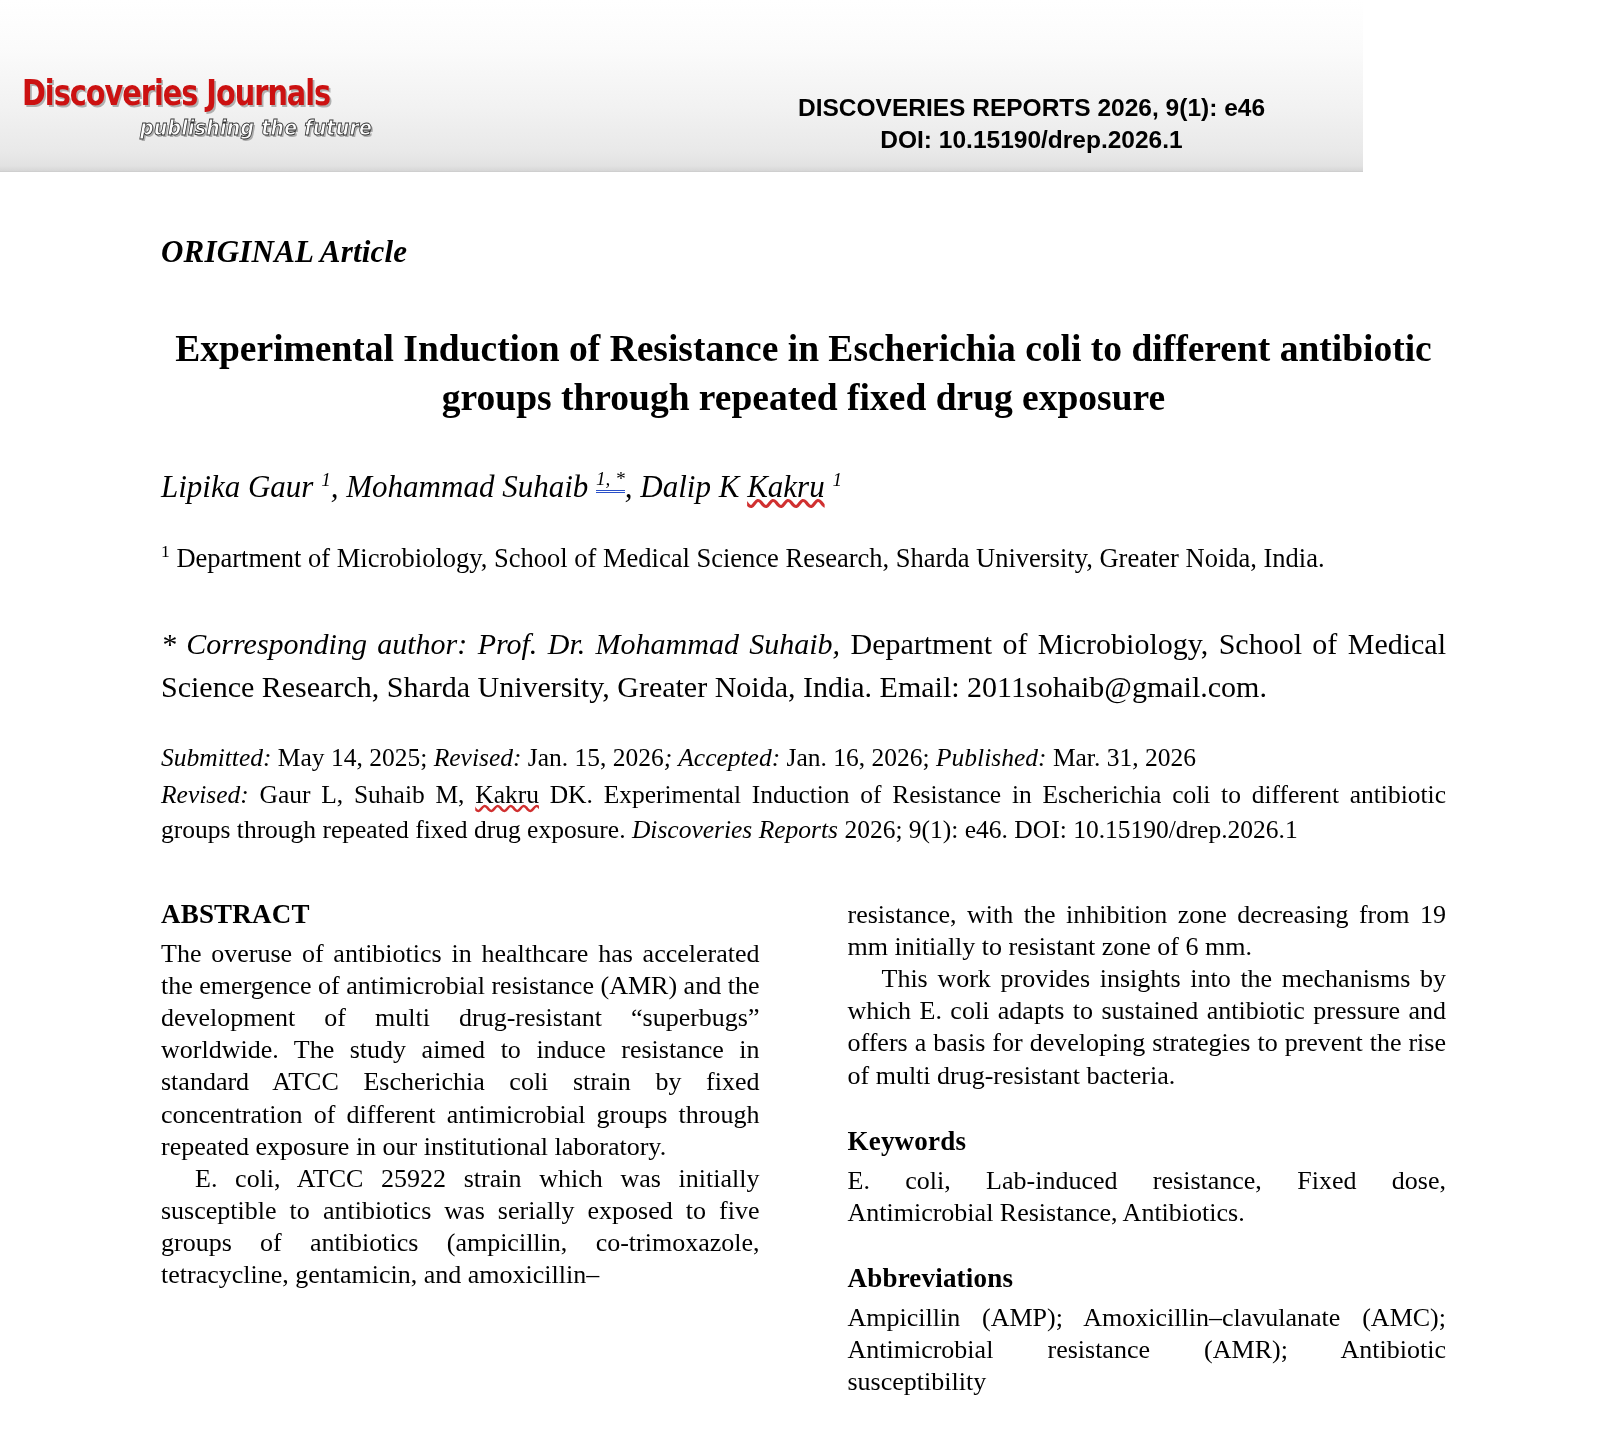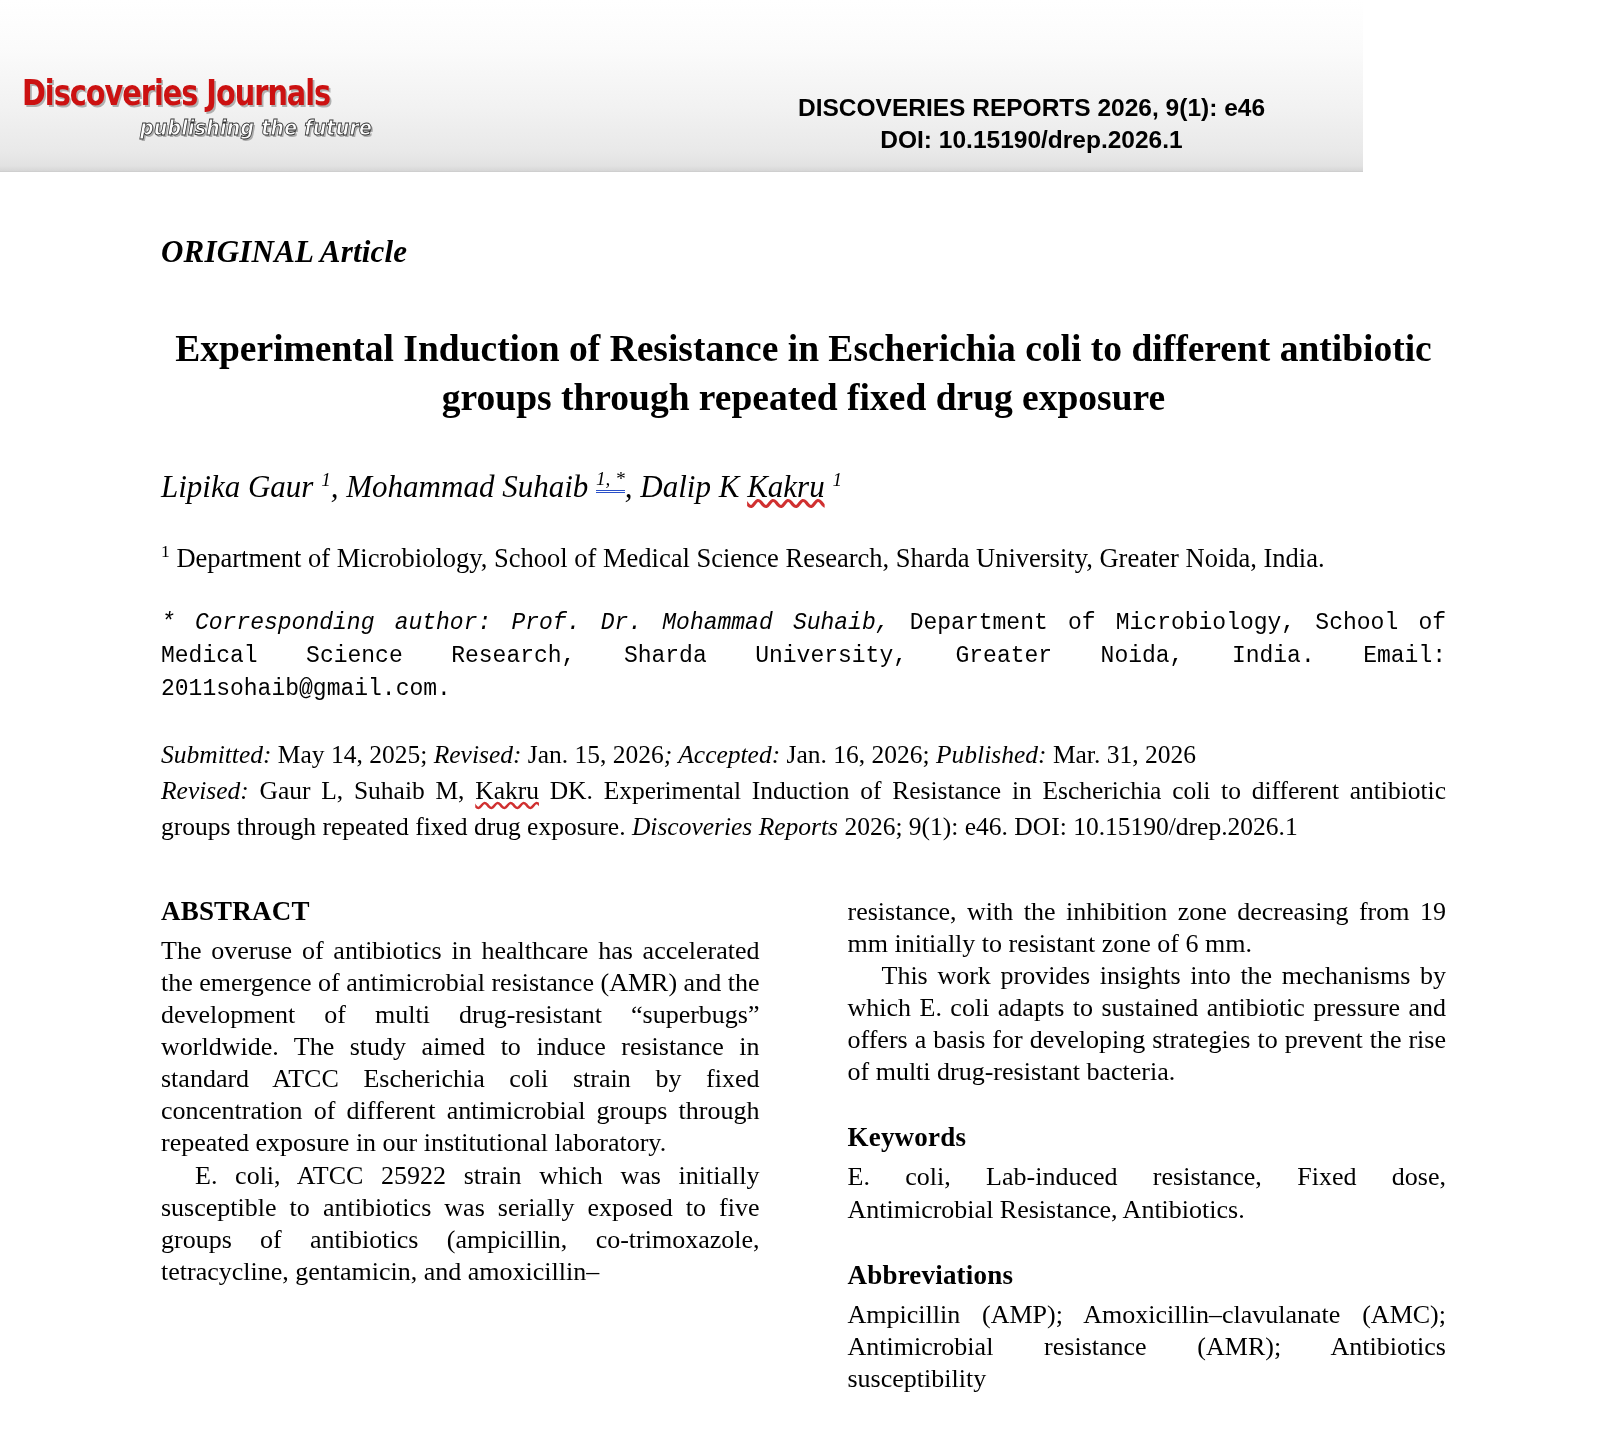--- a/index.html
+++ b/index.html
@@ -117,25 +117,24 @@
 
   .affil {
     font-size: 26.5px;
     line-height: 1.42;
     margin-top: 32px;
     text-align: justify;
   }
   .affil sup { font-size: 0.66em; vertical-align: super; }
 
   .corresponding {
-    font-size: 23px;
+    font-size: 30px;
     line-height: 1.42;
-    margin-top: 30px;
-    text-align: justify;
-    font-family: Liberation Mono, monospace;
+    margin-top: 46px;
+    text-align: justify;
   }
   .corresponding i { font-style: italic; }
 
   .meta {
     font-size: 25.5px;
     line-height: 1.38;
     margin-top: 32px;
     text-align: justify;
     font-family: Liberation Serif, serif;
   }
@@ -214,17 +213,17 @@
     </div>
 
     <div class="col">
       <p class="body-text">resistance, with the inhibition zone decreasing from 19 mm initially to resistant zone of 6 mm.</p>
       <p class="body-text">This work provides insights into the mechanisms by which E. coli adapts to sustained antibiotic pressure and offers a basis for developing strategies to prevent the rise of multi drug-resistant bacteria.</p>
 
       <div class="sec-head spaced">Keywords</div>
       <p class="body-text">E. coli, Lab-induced resistance, Fixed dose, Antimicrobial Resistance, Antibiotics.</p>
 
       <div class="sec-head spaced">Abbreviations</div>
-      <p class="body-text">Ampicillin (AMP); Amoxicillin–clavulanate (AMC); Antimicrobial resistance (AMR); Antibiotics susceptibility</p>
+      <p class="body-text">Ampicillin (AMP); Amoxicillin–clavulanate (AMC); Antimicrobial resistance (AMR); Antibiotic susceptibility</p>
     </div>
 
   </div>
 </div>
 
 </body></html>

